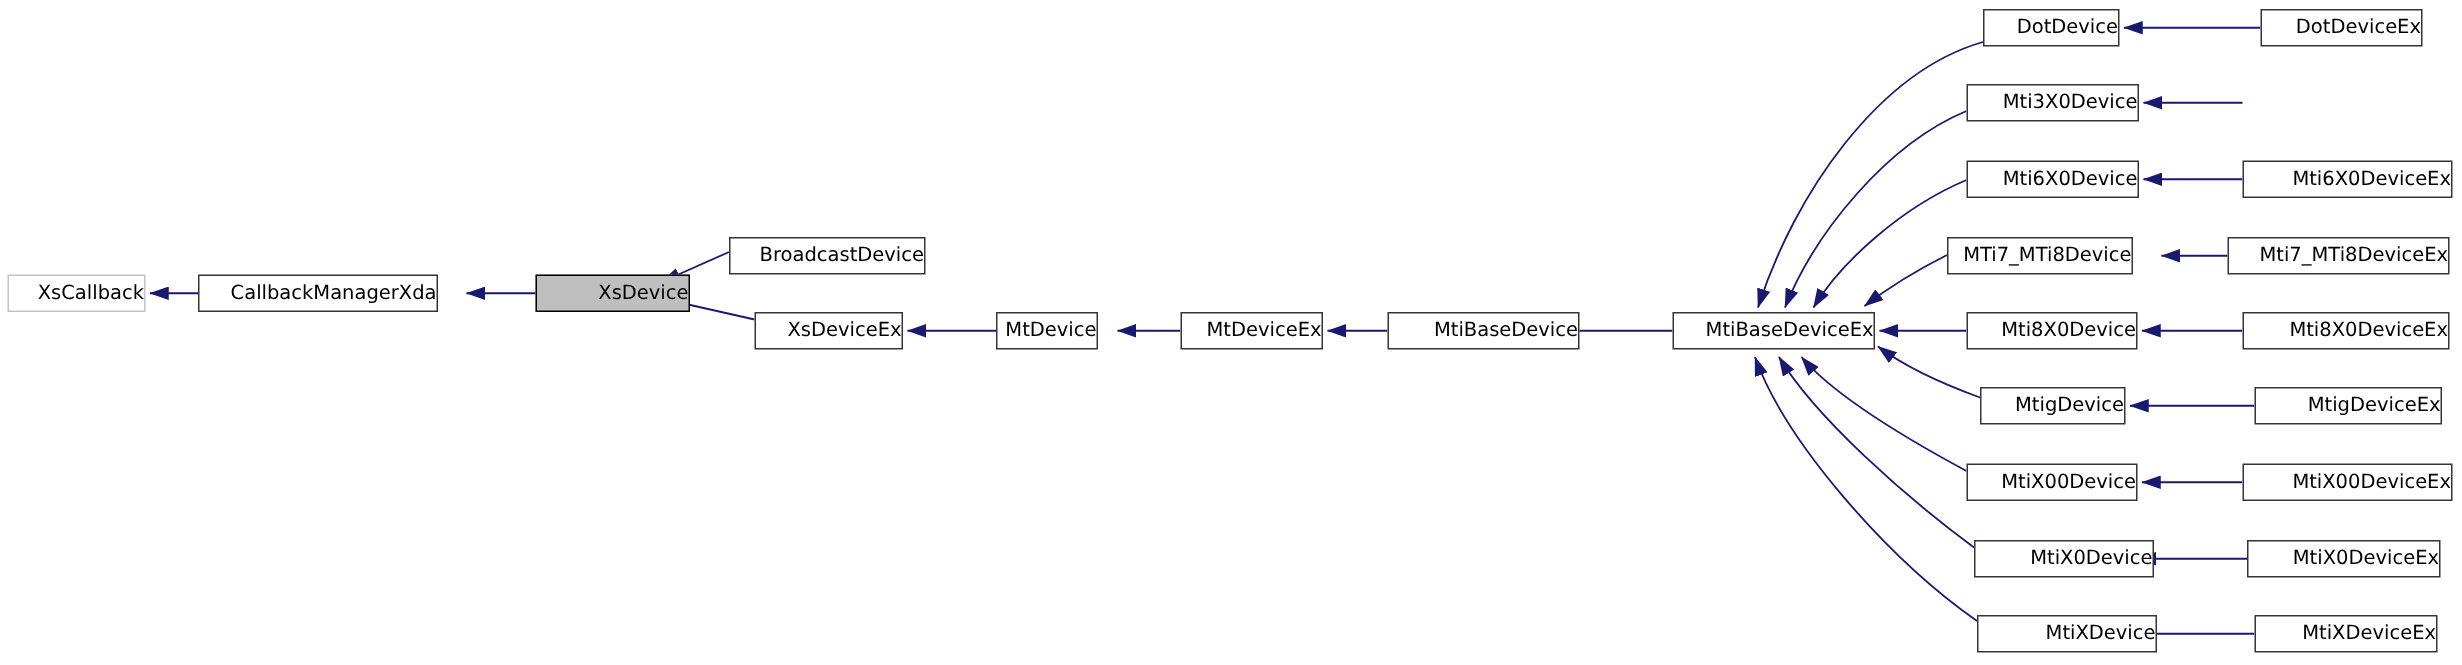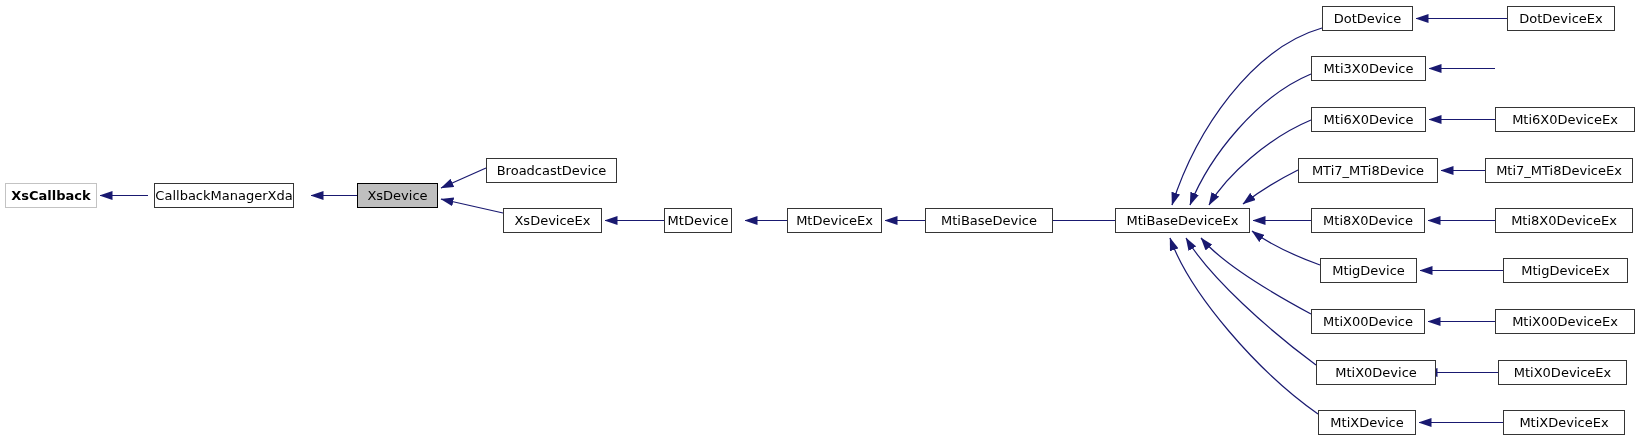--- a/index.html
+++ b/index.html
@@ -15,33 +15,32 @@
   .edge { fill: none; stroke: #191970; stroke-width: 1.2px; }
   .node {
     position: absolute;
     height: 25px;
     box-sizing: border-box;
     border: 1px solid #353535;
     background: #ffffff;
     color: #000000;
     font-size: 13px;
     line-height: 23px;
-    text-align: center;
+    text-align: right;
     white-space: nowrap;
     cursor: pointer;
   }
   .node.current {
     background: #bfbfbf;
     border: 1.5px solid #000000;
     cursor: default;
   }
   .node.external {
     border: 1px solid #c3c3c3;
     cursor: default;
-    font-weight: bold;
   }
 </style>
 </head>
 <body>
 
 <div class="canvas">
 
   <svg class="edges-svg" viewBox="0 0 1641 443" xmlns="http://www.w3.org/2000/svg">
     <defs>
       <marker id="ah" markerUnits="userSpaceOnUse" markerWidth="13" markerHeight="9" refX="12.5" refY="4.5" orient="auto">
@@ -70,40 +69,40 @@
     <path class="edge" d="M1495 119.5 L1429 119.5" marker-end="url(#ah)"></path>
     <path class="edge" d="M1485 170.5 L1441 170.5" marker-end="url(#ah)"></path>
     <path class="edge" d="M1495 220.5 L1428 220.5" marker-end="url(#ah)"></path>
     <path class="edge" d="M1503 270.5 L1420 270.5" marker-end="url(#ah)"></path>
     <path class="edge" d="M1495 321.5 L1428 321.5" marker-end="url(#ah)"></path>
     <path class="edge" d="M1498 372.5 L1425 372.5" marker-end="url(#ah)"></path>
     <path class="edge" d="M1503 422.5 L1419 422.5" marker-end="url(#ah)"></path>
   </svg>
 
   <div class="node external" style="left:5px;top:183px;width:92px">XsCallback</div>
-  <div class="node" style="left:154px;top:183px;width:140px">CallbackManagerXda</div>
-  <div class="node current" style="left:357px;top:183px;width:81px">XsDevice</div>
+  <div class="node" style="left:132px;top:183px;width:160px">CallbackManagerXda</div>
+  <div class="node current" style="left:357px;top:183px;width:103px">XsDevice</div>
   <div class="node" style="left:486px;top:158px;width:131px">BroadcastDevice</div>
   <div class="node" style="left:503px;top:208px;width:99px">XsDeviceEx</div>
   <div class="node" style="left:664px;top:208px;width:68px">MtDevice</div>
   <div class="node" style="left:787px;top:208px;width:95px">MtDeviceEx</div>
   <div class="node" style="left:925px;top:208px;width:128px">MtiBaseDevice</div>
   <div class="node" style="left:1115px;top:208px;width:135px">MtiBaseDeviceEx</div>
 
   <div class="node" style="left:1322px;top:6px;width:91px">DotDevice</div>
   <div class="node" style="left:1507px;top:6px;width:108px">DotDeviceEx</div>
   <div class="node" style="left:1311px;top:56px;width:115px">Mti3X0Device</div>
   <div class="node" style="left:1311px;top:107px;width:115px">Mti6X0Device</div>
   <div class="node" style="left:1495px;top:107px;width:140px">Mti6X0DeviceEx</div>
-  <div class="node" style="left:1298px;top:158px;width:140px">MTi7_MTi8Device</div>
+  <div class="node" style="left:1298px;top:158px;width:124px">MTi7_MTi8Device</div>
   <div class="node" style="left:1485px;top:158px;width:148px">Mti7_MTi8DeviceEx</div>
   <div class="node" style="left:1311px;top:208px;width:114px">Mti8X0Device</div>
   <div class="node" style="left:1495px;top:208px;width:138px">Mti8X0DeviceEx</div>
   <div class="node" style="left:1320px;top:258px;width:97px">MtigDevice</div>
   <div class="node" style="left:1503px;top:258px;width:125px">MtigDeviceEx</div>
   <div class="node" style="left:1311px;top:309px;width:114px">MtiX00Device</div>
   <div class="node" style="left:1495px;top:309px;width:140px">MtiX00DeviceEx</div>
   <div class="node" style="left:1316px;top:360px;width:120px">MtiX0Device</div>
   <div class="node" style="left:1498px;top:360px;width:129px">MtiX0DeviceEx</div>
-  <div class="node" style="left:1318px;top:410px;width:98px">MtiXDevice</div>
+  <div class="node" style="left:1318px;top:410px;width:120px">MtiXDevice</div>
   <div class="node" style="left:1503px;top:410px;width:122px">MtiXDeviceEx</div>
 
 </div>
 
 </body></html>

